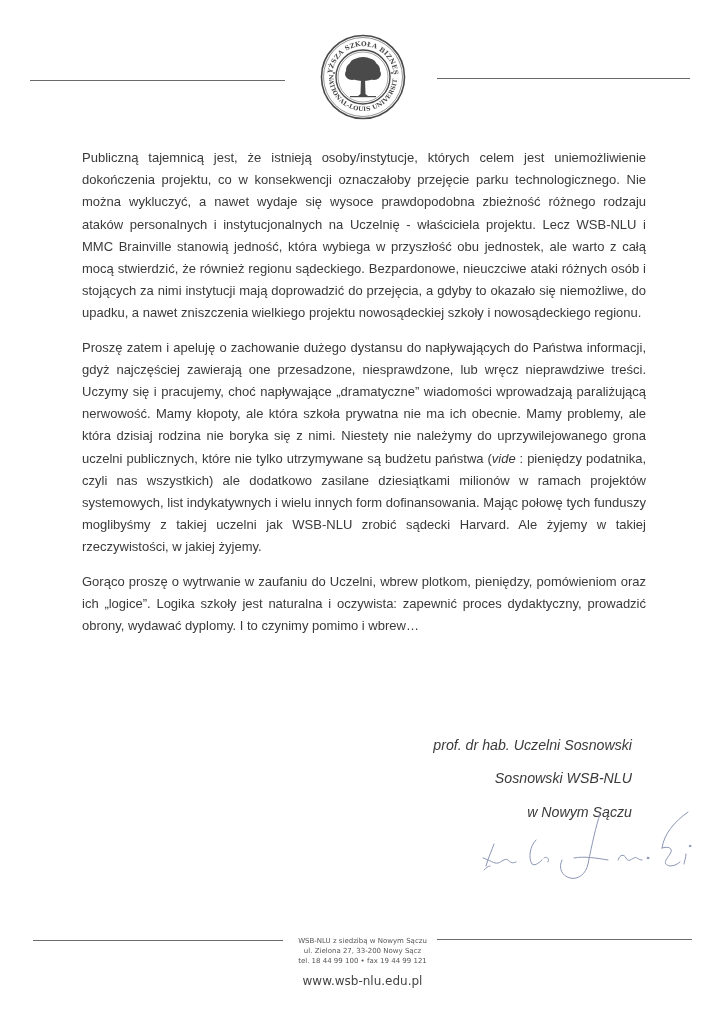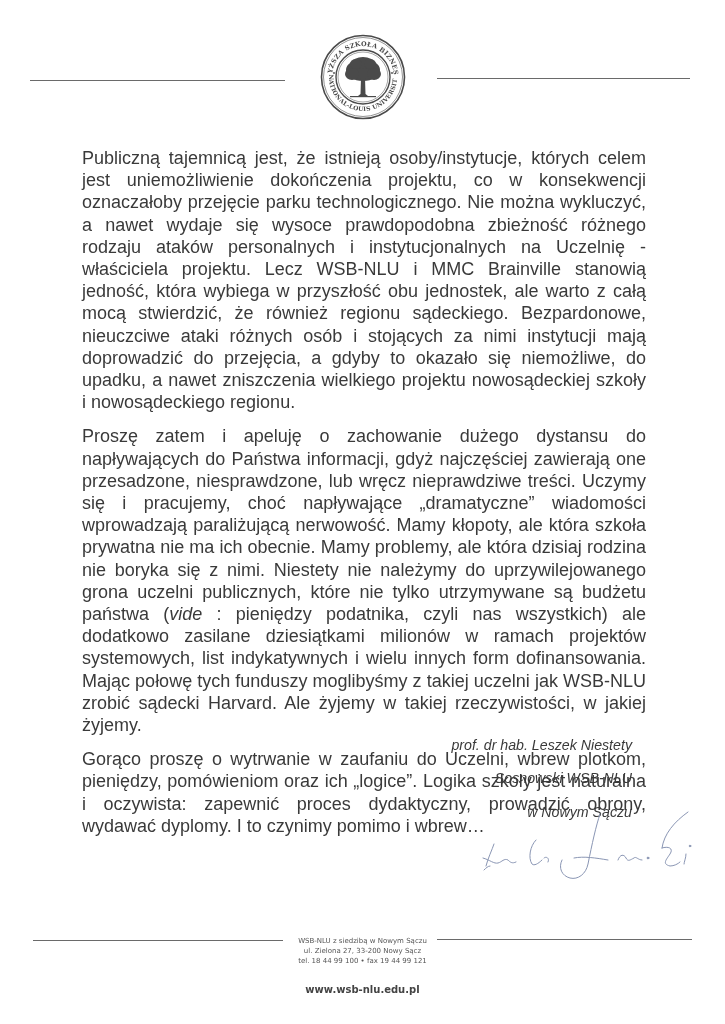--- a/index.html
+++ b/index.html
@@ -24,21 +24,21 @@
       position: absolute;
       left: 320px;
       top: 34px;
       width: 86px;
       height: 86px;
     }
     .body-text {
       position: absolute;
       left: 82px;
       width: 564px;
-      font-size: 18px;
+      font-size: 13px;
       line-height: 22.2px;
       text-align: justify;
       color: #3a3a3a;
     }
     .body-text p {
       margin: 0 0 12px 0;
     }
     .body-text em {
       font-style: italic;
     }
@@ -65,23 +65,23 @@
       text-align: center;
       font-family: "DejaVu Sans", sans-serif;
       color: #555;
     }
     .footer .fl {
       font-size: 7px;
       line-height: 10px;
       white-space: nowrap;
     }
     .footer .web {
-      font-size: 10px;
-      font-weight: bold;
-      margin-top: 19px;
+      font-size: 12px;
+      font-weight: normal;
+      margin-top: 10px;
       color: #444;
     }
   </style>
 </head>
 <body>
 
 <div class="rule" style="left:30px; top:80px; width:255px;"></div>
 <div class="rule" style="left:437px; top:78px; width:253px;"></div>
 
 <svg id="seal" viewBox="0 0 86 86" xmlns="http://www.w3.org/2000/svg">
@@ -112,21 +112,21 @@
     <rect x="30" y="62" width="26" height="1.2"></rect>
   </g>
 </svg>
 
 <div class="body-text" style="top:147px;">
   <p>Publiczną tajemnicą jest, że istnieją osoby/instytucje, których celem jest uniemożliwienie dokończenia projektu, co w konsekwencji oznaczałoby przejęcie parku technologicznego. Nie można wykluczyć, a nawet wydaje się wysoce prawdopodobna zbieżność różnego rodzaju ataków personalnych i instytucjonalnych na Uczelnię - właściciela projektu. Lecz WSB-NLU i MMC Brainville stanowią jedność, która wybiega w przyszłość obu jednostek, ale warto z całą mocą stwierdzić, że również regionu sądeckiego. Bezpardonowe, nieuczciwe ataki różnych osób i stojących za nimi instytucji mają doprowadzić do przejęcia, a gdyby to okazało się niemożliwe, do upadku, a nawet zniszczenia wielkiego projektu nowosądeckiej szkoły i nowosądeckiego regionu.</p>
   <p><span>Proszę zatem i apeluję o zachowanie dużego dystansu do napływających do Państwa informacji, gdyż najczęściej zawierają one przesadzone, niesprawdzone, lub wręcz nieprawdziwe treści. Uczymy się i pracujemy, choć napływające „dramatyczne” wiadomości wprowadzają paraliżującą nerwowość. Mamy kłopoty, ale która szkoła prywatna nie ma ich obecnie. Mamy problemy, ale która dzisiaj rodzina nie boryka się z nimi. Niestety nie należymy do uprzywilejowanego grona uczelni publicznych, które nie tylko utrzymywane są budżetu państwa (</span><em>vide</em><span> : pieniędzy podatnika, czyli nas wszystkich) ale dodatkowo zasilane dziesiątkami milionów w ramach projektów systemowych, list indykatywnych i wielu innych form dofinansowania. Mając połowę tych funduszy moglibyśmy z takiej uczelni jak WSB-NLU zrobić sądecki Harvard. Ale żyjemy w takiej rzeczywistości, w jakiej żyjemy.</span></p>
   <p>Gorąco proszę o wytrwanie w zaufaniu do Uczelni, wbrew plotkom, pieniędzy, pomówieniom oraz ich „logice”. Logika szkoły jest naturalna i oczywista: zapewnić proces dydaktyczny, prowadzić obrony, wydawać dyplomy. I to czynimy pomimo i wbrew…</p>
 </div>
 
-<div class="sig-line" style="top:737px;">prof. dr hab. Leszek Niestety</div>
+<div class="sig-line" style="top:737px;">prof. dr hab. Uczelni Sosnowski</div>
 <div class="sig-line" style="top:770px;">Sosnowski WSB-NLU</div>
 <div class="sig-line" style="top:804px;">w Nowym Sączu</div>
 
 <svg id="signature" viewBox="0 0 230 80" xmlns="http://www.w3.org/2000/svg" fill="none" stroke="#8a96b4" stroke-width="1" stroke-linecap="round">
   <path d="M8 58 C10 50, 14 42, 16 36"></path>
   <path d="M5 50 C12 52, 16 56, 20 55 C24 54, 26 50, 30 52 C32 54, 34 56, 38 54"></path>
   <path d="M6 62 C8 60, 10 58, 12 58"></path>
   <path d="M58 32 C52 38, 50 50, 54 56 C56 58, 60 56, 64 52"></path>
   <path d="M66 50 C68 48, 72 50, 70 54"></path>
   <path d="M122 6 C118 18, 114 36, 110 56 C108 66, 100 72, 92 70 C84 68, 80 60, 84 52"></path>

